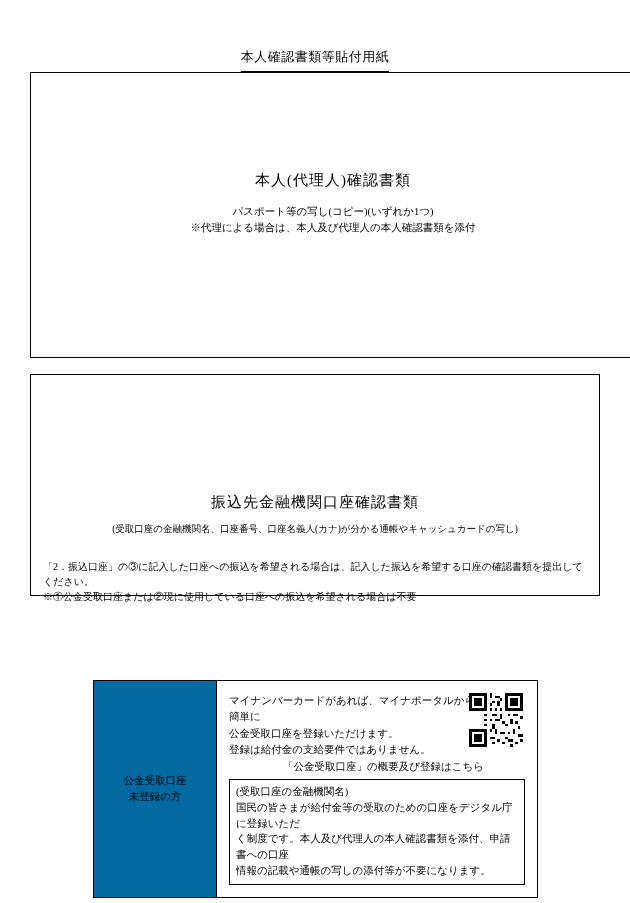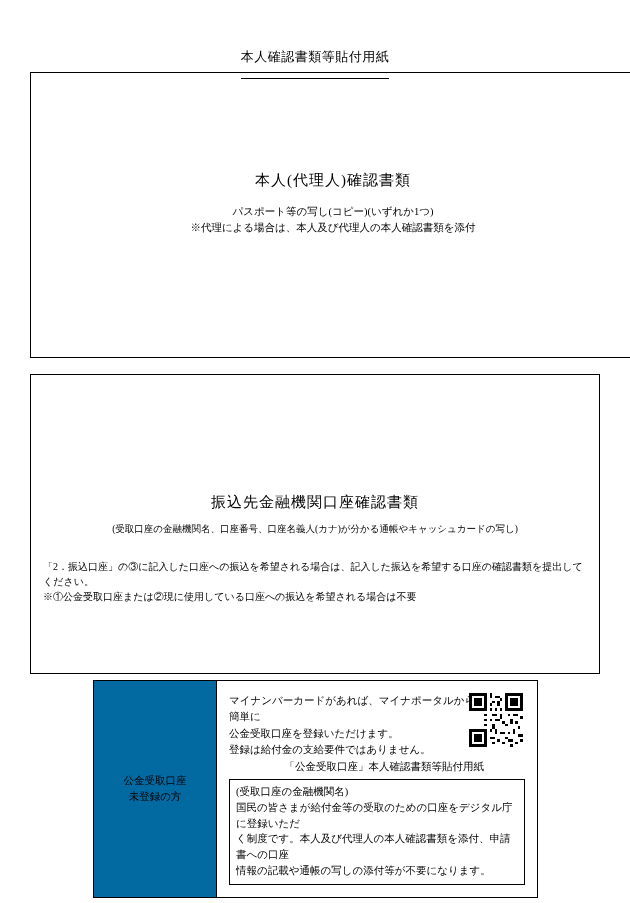--- a/index.html
+++ b/index.html
@@ -28,21 +28,21 @@
     position: absolute;
     left: 0;
     top: 48px;
     width: 630px;
     text-align: center;
     font-size: 13px;
     letter-spacing: 0.5px;
   }
   .doc-title .underlined {
     border-bottom: 1px solid #000;
-    padding-bottom: 14px;
+    padding-bottom: 7px;
   }
 
   
   .box1 {
     position: absolute;
     left: 30px;
     top: 72px;
     width: 606px;
     height: 286px;
     border: 1px solid #000;
@@ -65,21 +65,21 @@
     font-size: 10.5px;
     line-height: 1.55;
   }
 
   
   .box2 {
     position: absolute;
     left: 30px;
     top: 374px;
     width: 570px;
-    height: 300px;
+    height: 222px;
     border: 1px solid #000;
     box-sizing: border-box;
   }
   .box2-heading {
     position: absolute;
     left: 0;
     top: 118px;
     width: 100%;
     text-align: center;
     font-size: 15px;
@@ -198,21 +198,21 @@
         <div>公金受取口座</div>
         <div>未登録の方</div>
       </td>
       <td class="cell-content">
         <div class="content-top">
           <div class="content-text">
             <div>マイナンバーカードがあれば、マイナポータルから簡単に</div>
             <div>公金受取口座を登録いただけます。</div>
             <div>登録は給付金の支給要件ではありません。</div>
           </div>
-          <div class="content-link">「公金受取口座」本人確認書類等貼付用紙</div>
+          <div class="content-link">「公金受取口座」の概要及び登録はこちら</div>
           <div class="qr">
             <svg width="54" height="54" viewBox="0 0 21 21" shape-rendering="crispEdges">
               <rect width="21" height="21" fill="#ffffff"></rect>
               <g fill="#000000">
 
                 <rect x="0" y="0" width="7" height="1"></rect>
                     <rect x="0" y="6" width="7" height="1"></rect>
                 <rect x="0" y="0" width="1" height="7"></rect>
                     <rect x="6" y="0" width="1" height="7"></rect>
                 <rect x="2" y="2" width="3" height="3"></rect>

